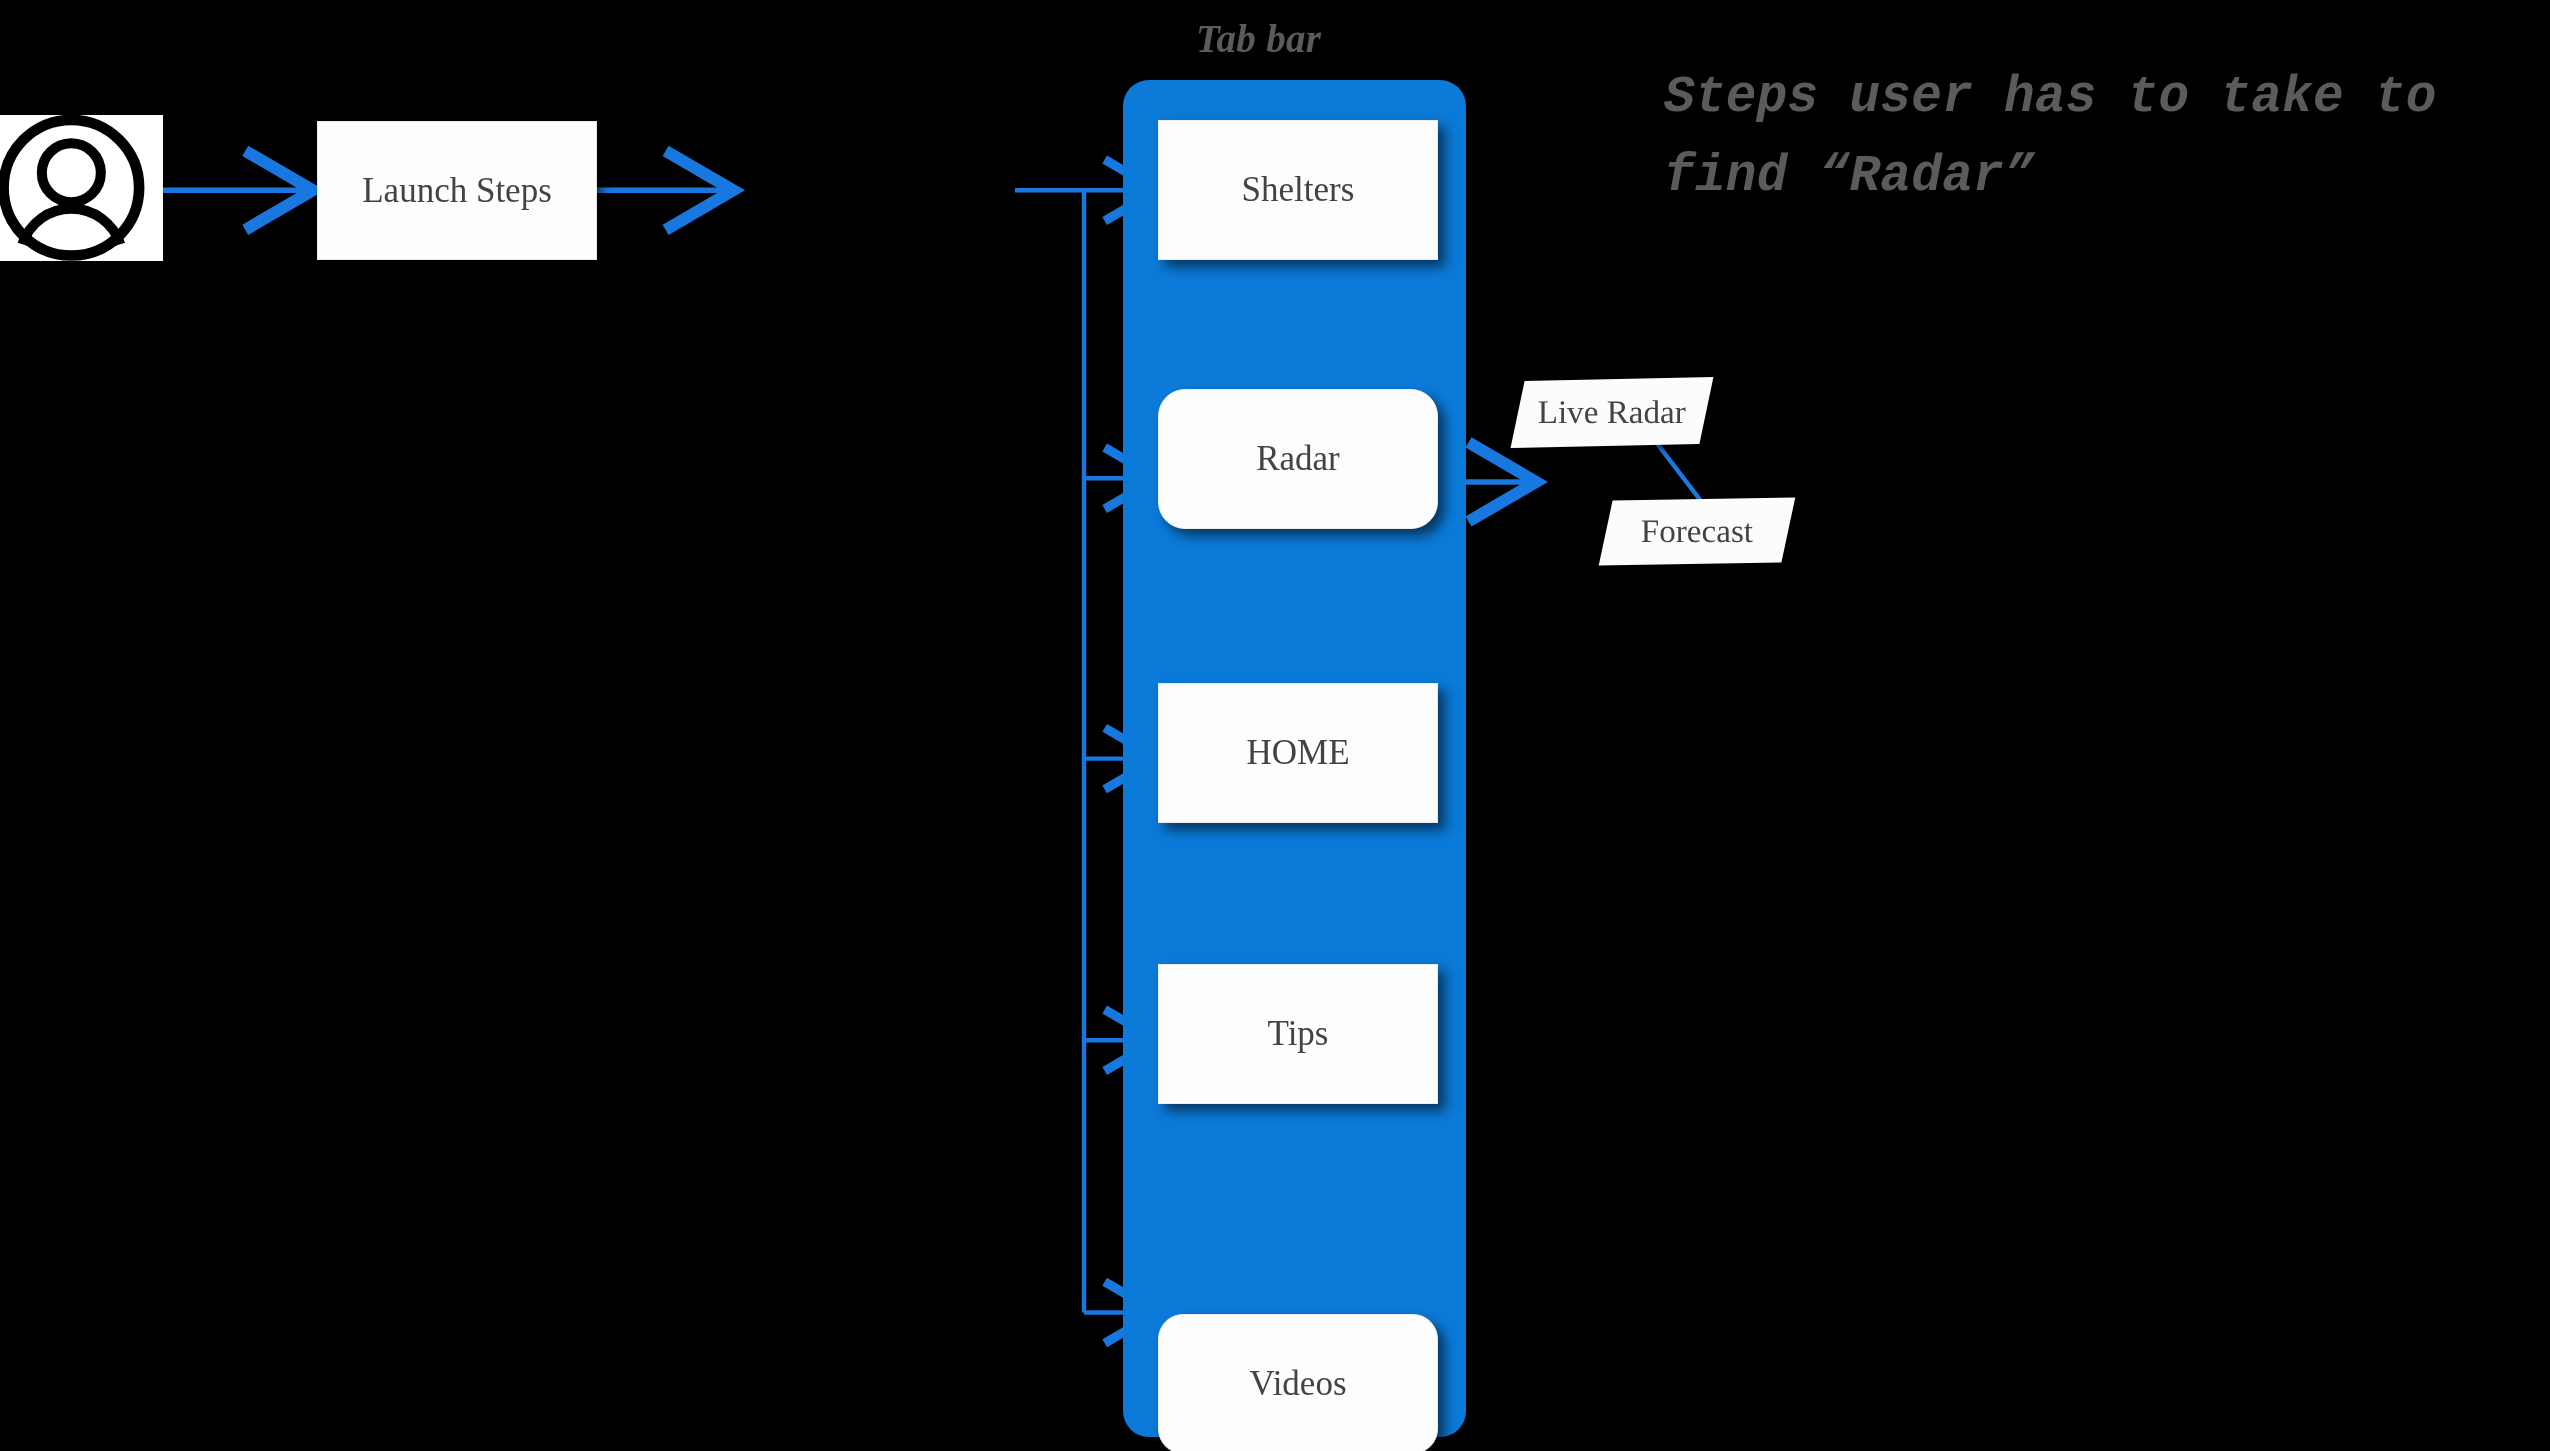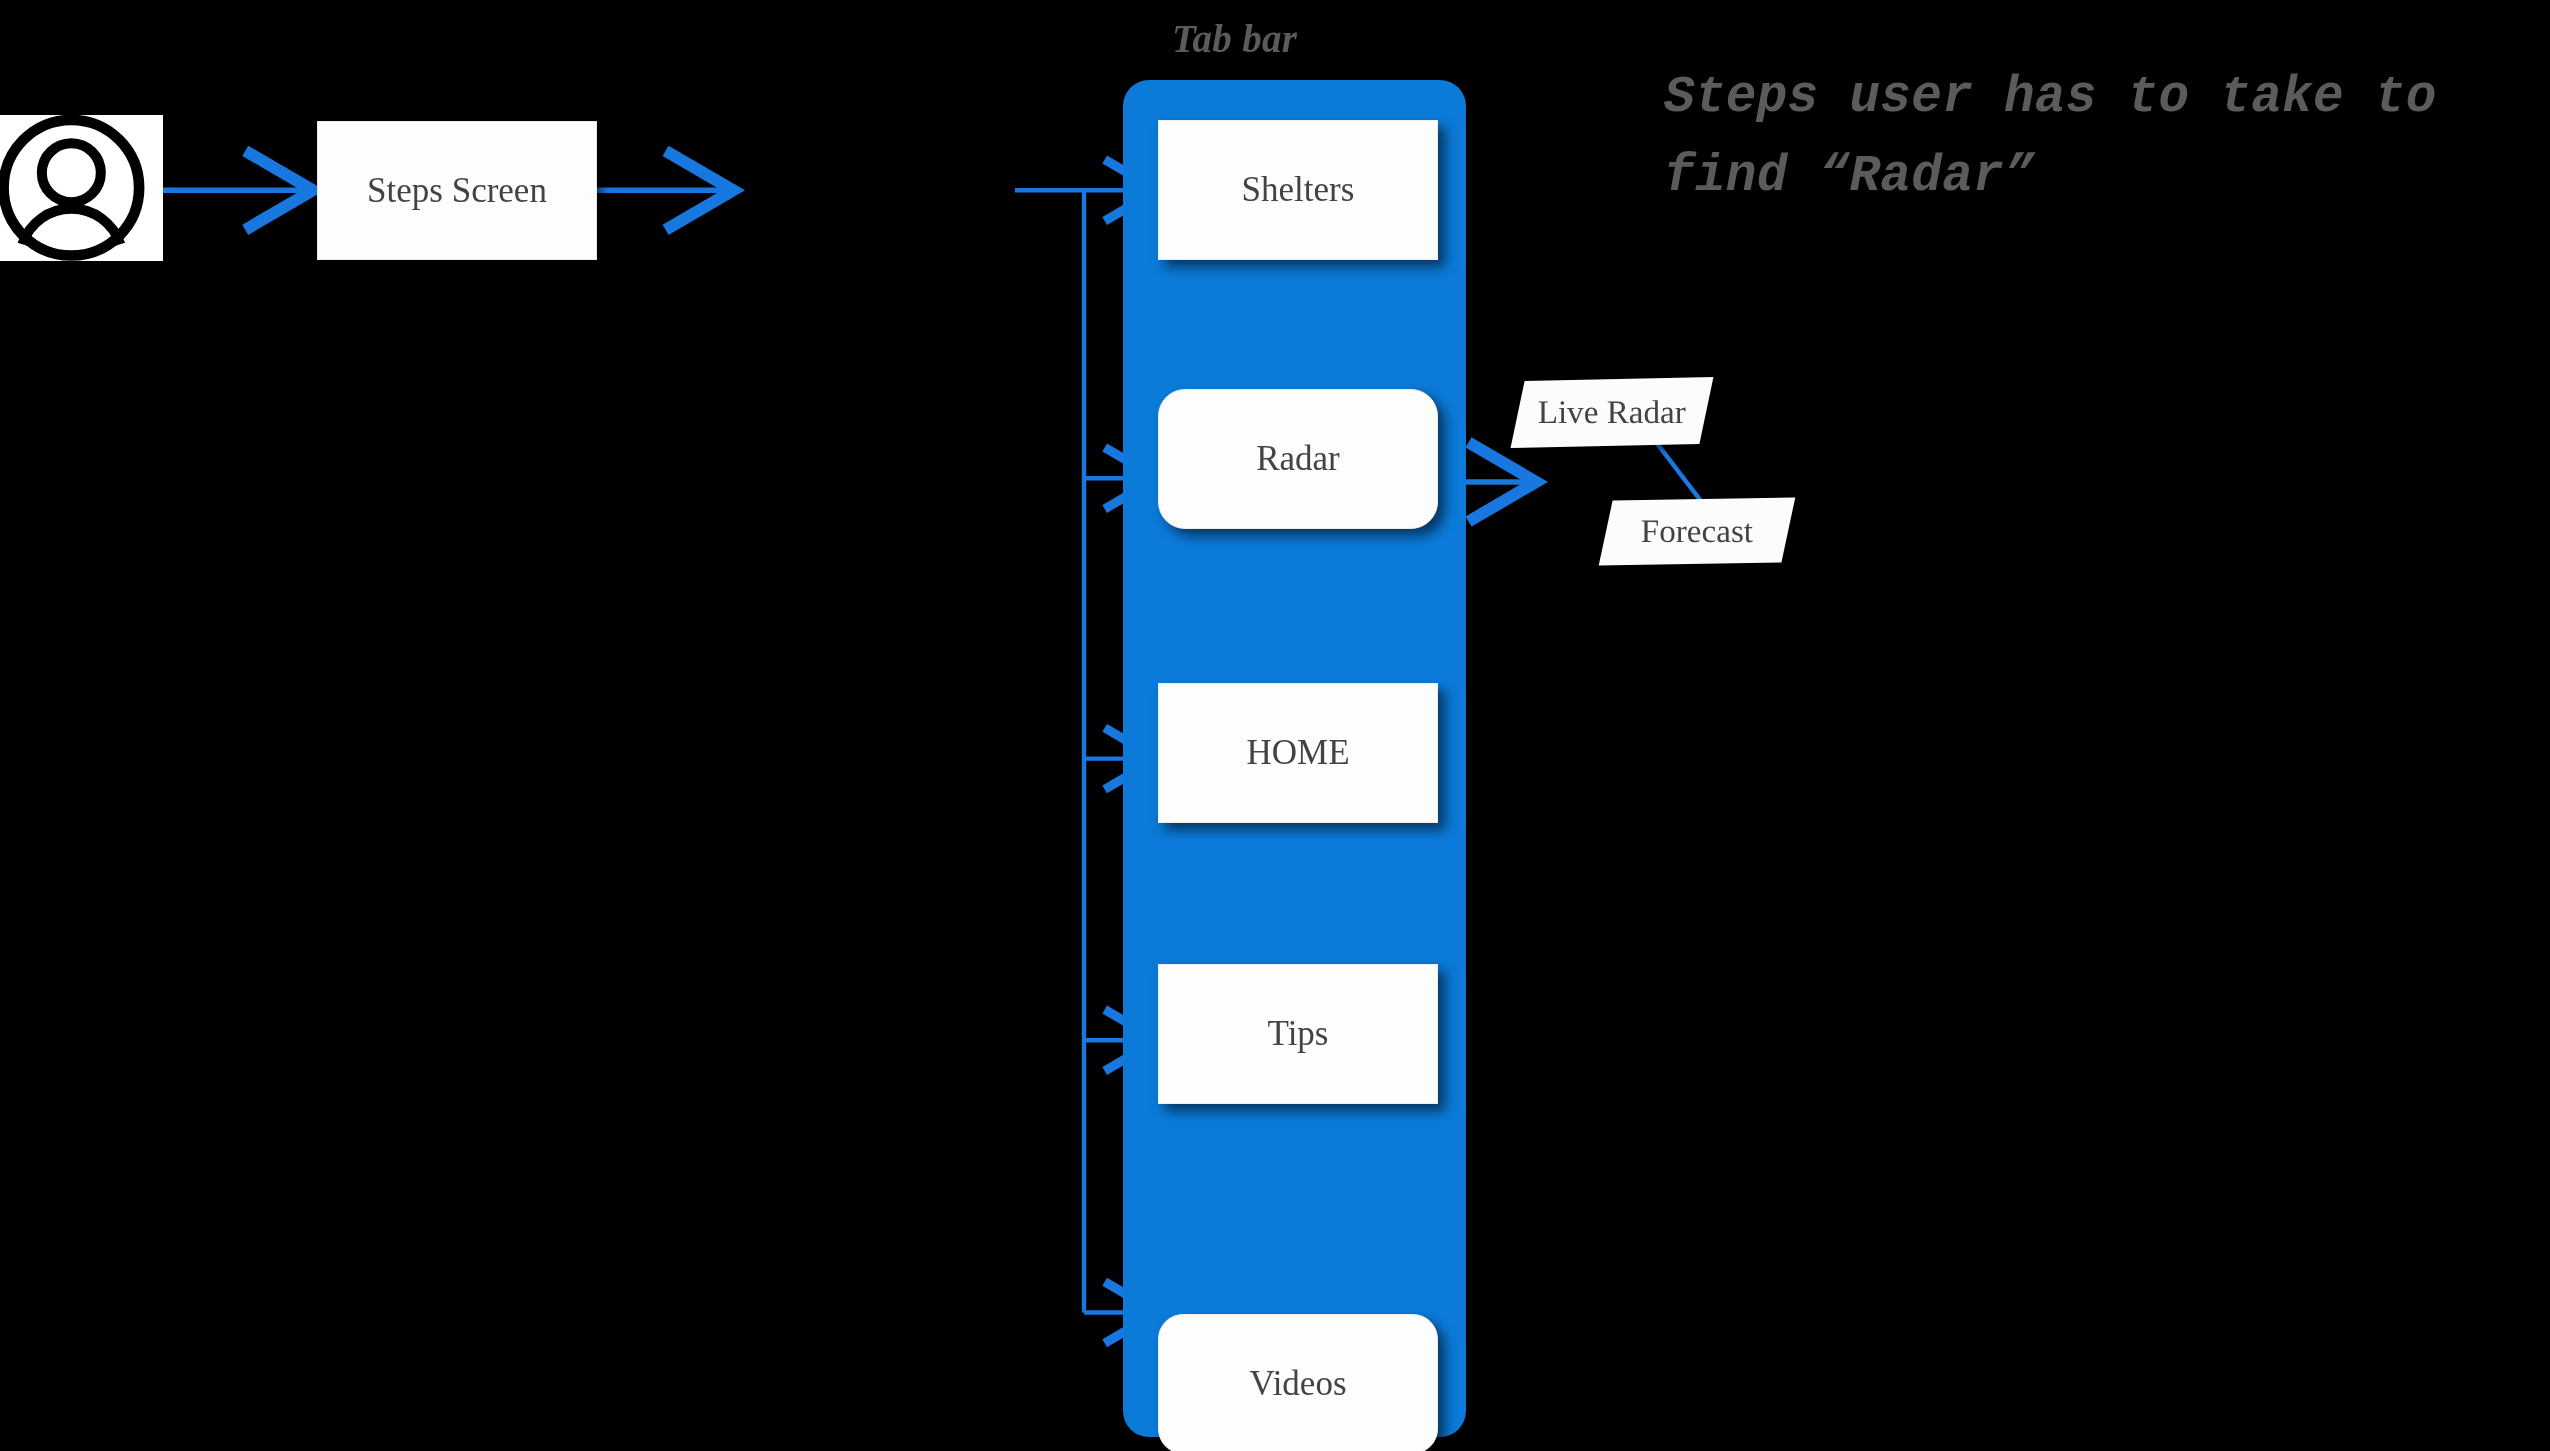--- a/index.html
+++ b/index.html
@@ -9,21 +9,21 @@
     background:#000;
   }
   .stage{position:absolute;inset:0;}
 
   
   .annot{
     position:absolute;color:#5b5b5b;font-style:italic;font-weight:bold;
     font-family:"Liberation Serif","DejaVu Serif",serif;
     white-space:pre;line-height:1.55;letter-spacing:0.3px;
   }
-  #tabbar-label{left:1172px;top:8.8px;font-size:39px;}
+  #tabbar-label{left:1196px;top:8.8px;font-size:39px;}
   #steps-label{left:1664px;top:58px;font-size:51px;width:878px;white-space:normal;font-family:Liberation Mono, monospace;}
 
   
   #user-avatar{
     position:absolute;left:0px;top:115px;width:163px;height:146px;
     background:#ffffff;
   }
   #user-avatar svg{position:absolute;left:-8.8px;top:-3.8px;}
 
   
@@ -111,21 +111,21 @@
 
   <div id="user-avatar">
     <svg width="182" height="156" viewBox="0 0 290 248" xmlns="http://www.w3.org/2000/svg">
       <circle cx="128" cy="122" r="108" fill="none" stroke="#000" stroke-width="17"></circle>
       <circle cx="128" cy="98" r="47" fill="none" stroke="#000" stroke-width="16"></circle>
       <path d="M50 212 A82 82 0 0 1 206 212" fill="none" stroke="#000" stroke-width="16"></path>
     </svg>
   </div>
 
   <div class="node" id="node-launch">
-    <span>Steps Screen</span>
+    <span>Launch Steps</span>
   </div>
 
   <div id="tabbar"></div>
 
   <div class="tab-node" id="tab-shelters">
     <span>Shelters</span>
   </div>
   <div class="tab-node" id="tab-radar">
     <span>Radar</span>
   </div>

